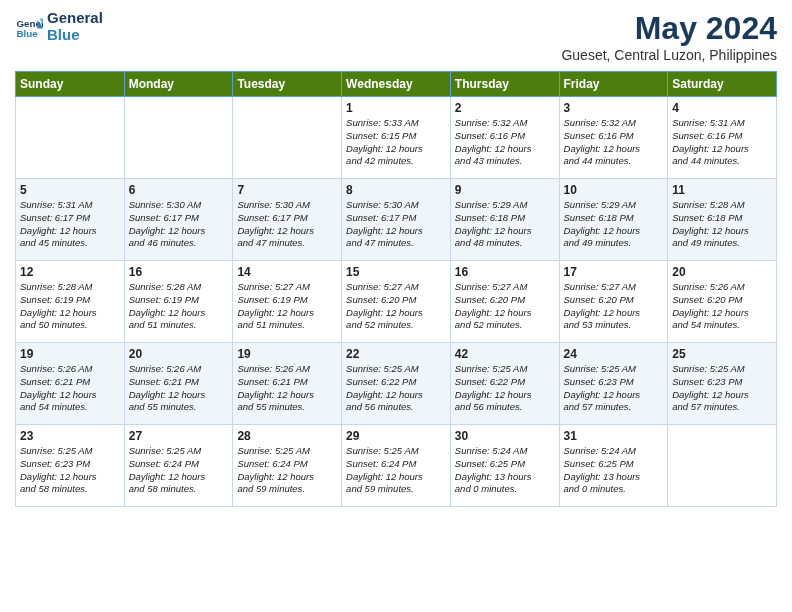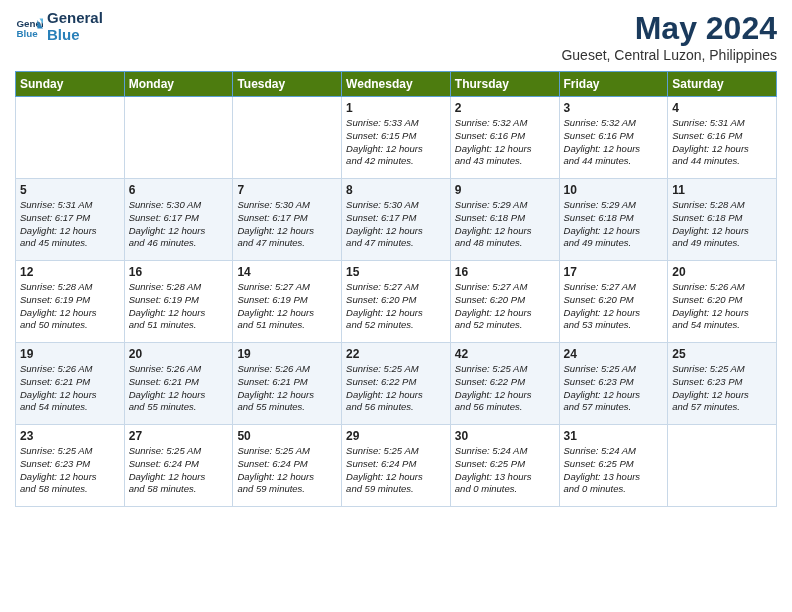--- a/index.html
+++ b/index.html
@@ -309,21 +309,21 @@
 and 58 minutes.</div>
         </td>
         <td>
           <span class="day-number">27</span>
           <div class="day-info" style="white-space: pre-line;">Sunrise: 5:25 AM
 Sunset: 6:24 PM
 Daylight: 12 hours
 and 58 minutes.</div>
         </td>
         <td>
-          <span class="day-number">50</span>
+          <span class="day-number">28</span>
           <div class="day-info" style="white-space: pre-line;">Sunrise: 5:25 AM
 Sunset: 6:24 PM
 Daylight: 12 hours
 and 59 minutes.</div>
         </td>
         <td>
           <span class="day-number">29</span>
           <div class="day-info" style="white-space: pre-line;">Sunrise: 5:25 AM
 Sunset: 6:24 PM
 Daylight: 12 hours

